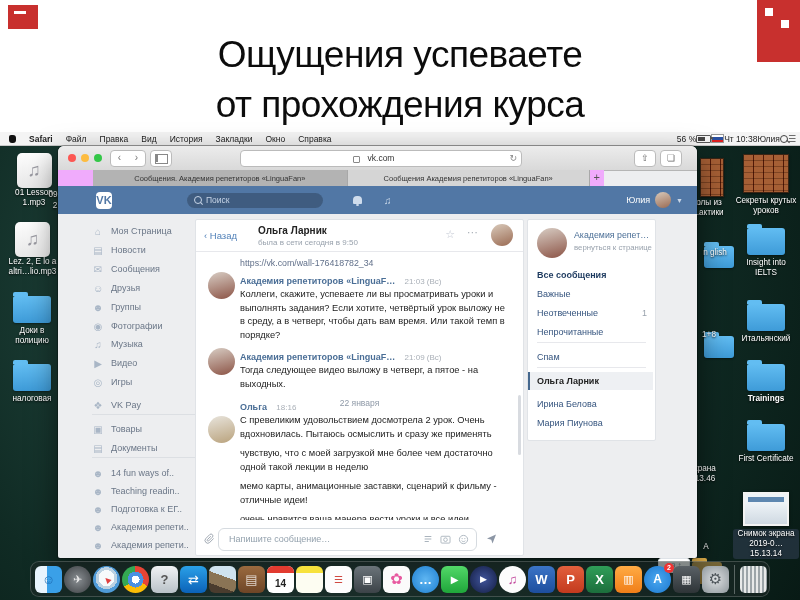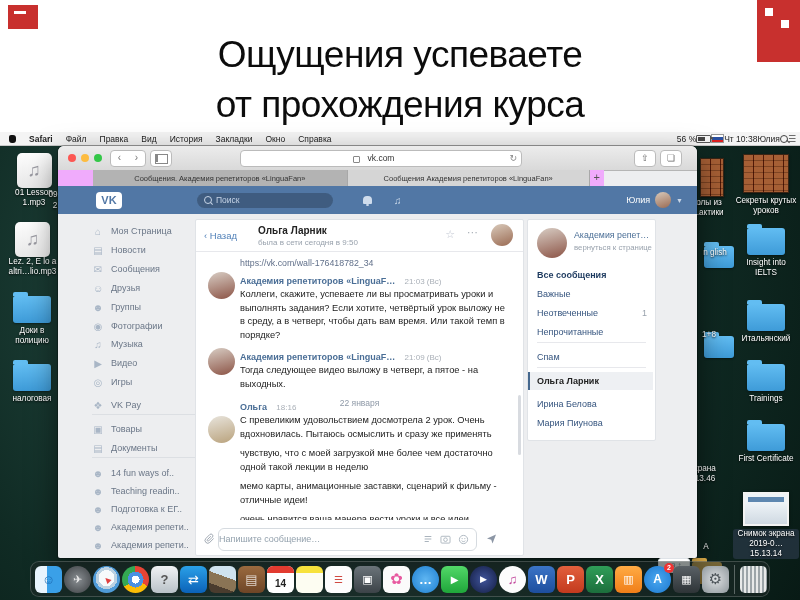--- a/index.html
+++ b/index.html
@@ -46,21 +46,21 @@
   .toolico{top:4px;width:20px;height:15px;background:#fff;border:1px solid #bbb;border-radius:4px;color:#666;
            font-size:9px;text-align:center;line-height:14px;}
   #tabbar{top:24px;left:0;width:511px;height:16px;background:#f0abfc;display:flex;padding-left:35px;}
   .tab{height:16px;font-size:7.5px;color:#333;display:flex;align-items:center;justify-content:center;
        border-right:1px solid #a8a8a8;overflow:hidden;white-space:nowrap;}
   .tab.inactive{background:#b3b3b3;width:318px;}
   .tab.active{background:#d5d5d5;width:302px;}
   .tab-plus{width:18px;height:16px;color:#555;font-size:11px;text-align:center;line-height:15px;}
   
   #vkbar{top:40px;left:0;width:639px;height:28px;background:var(--vk-blue,#5177a5);display:flex;align-items:center;}
-  #vklogo{margin-left:38px;width:26px;height:17px;background:#fff;color:var(--vk-blue,#5177a5);
+  #vklogo{margin-left:38px;width:16px;height:17px;background:#fff;color:var(--vk-blue,#5177a5);
           border-radius:4px;font-weight:bold;font-size:11px;text-align:center;line-height:17px;}
   #vksearch{margin-left:75px;width:136px;height:15px;background:rgba(0,0,0,.22);border-radius:8px;
             display:flex;align-items:center;font-size:8.5px;color:#c6d4e6;}
   .magw{width:6px;height:6px;border:1.2px solid #c6d4e6;border-radius:50%;position:relative;margin:0 4px 0 7px;}
   .magw::after{content:"";position:absolute;width:3px;height:1.2px;background:#c6d4e6;right:-2px;bottom:-1px;transform:rotate(45deg);}
   .bell{width:9px;height:8px;background:#cfdcec;border-radius:4px 4px 1px 1px;position:relative;margin-left:30px;}
   .bell::after{content:"";position:absolute;left:3px;bottom:-2px;width:3px;height:2px;background:#cfdcec;border-radius:50%;}
   .vknote{color:#cfdcec;font-size:10px;margin-left:22px;}
   #vkuser{margin-left:auto;display:flex;align-items:center;margin-right:14px;color:#fff;font-size:9px;gap:5px;}
   .ava{border-radius:50%;background:linear-gradient(160deg,#d9cabb,#9a6a52);}
@@ -74,21 +74,21 @@
   #chat-head{top:0;left:0;width:327px;height:31px;border-bottom:1px solid #e7e8ec;}
   .blue{color:#5181b8;}
   .msg-name{font-size:9px;font-weight:bold;color:#4a6e96;}
   .msg-time{font-size:8px;color:#aab0b8;margin-left:5px;font-weight:normal;}
   .msg-body{font-size:9.3px;color:#222;line-height:13.5px;width:268px;}
   .divider-date{width:327px;text-align:center;font-size:8.5px;color:#8e99a7;}
   .clipline{height:7px;overflow:hidden;}
   #composer{top:306px;left:4px;width:319px;height:26px;background:#fff;display:flex;align-items:center;}
   #composer .field{margin-left:18px;width:257px;height:21px;border:1px solid #d6dbe0;border-radius:6px;
         display:flex;align-items:center;font-size:9px;color:#93a1ad;}
-  #composer .field .ph{flex:1;}
+  #composer .field .ph{margin-left:10px;flex:1;}
   .cico{margin-right:7px;display:flex;align-items:center;}
   .scrollbar{width:3px;border-radius:2px;background:#d8dbe0;}
   #scrollbadge{top:412px;left:600px;width:30px;height:13px;background:#fff;border:1px solid #dfe3e8;border-radius:3px;
      font-size:8px;color:#7f8b99;display:flex;align-items:center;justify-content:center;gap:2px;}
   
   #rpanel{top:73px;left:469px;width:127px;height:220px;background:#fff;border:1px solid #e0e3e7;border-radius:2px;}
   .rp-row{left:9px;font-size:9px;color:#36557f;height:14px;display:flex;align-items:center;width:110px;}
   .rp-row .bdg{margin-left:auto;color:#99a2ad;}
   .rp-div{left:9px;width:109px;height:1px;background:#e7e8ec;}
   .rp-sel{left:0;width:123px;height:18px;background:#eef0f3;border-left:2px solid #45688e;
@@ -229,21 +229,21 @@
       <div class="dlabel">Секреты крутых уроков</div>
     </div>
     <div class="abs" style="left:735px;top:92px;width:62px;">
       <div class="folder" style="margin:4px auto 3px;"></div>
       <div class="dlabel">Insight into IELTS</div>
     </div>
     <div class="abs" style="left:735px;top:168px;width:62px;">
       <div class="folder" style="margin:4px auto 3px;"></div>
       <div class="dlabel">Итальянский</div>
     </div>
-    <div class="abs" style="left:735px;top:228px;width:62px;">
+    <div class="abs" style="left:735px;top:228px;width:62px;font-weight:bold;">
       <div class="folder" style="margin:4px auto 3px;"></div>
       <div class="dlabel">Trainings</div>
     </div>
     <div class="abs" style="left:735px;top:288px;width:62px;">
       <div class="folder" style="margin:4px auto 3px;"></div>
       <div class="dlabel">First Certificate</div>
     </div>
     <div class="abs" style="left:733px;top:360px;width:66px;">
       <div class="shot" style="margin:0 auto 3px;"></div>
       <div class="dlabel sel-label">Снимок экрана 2019-0…15.13.14</div>

